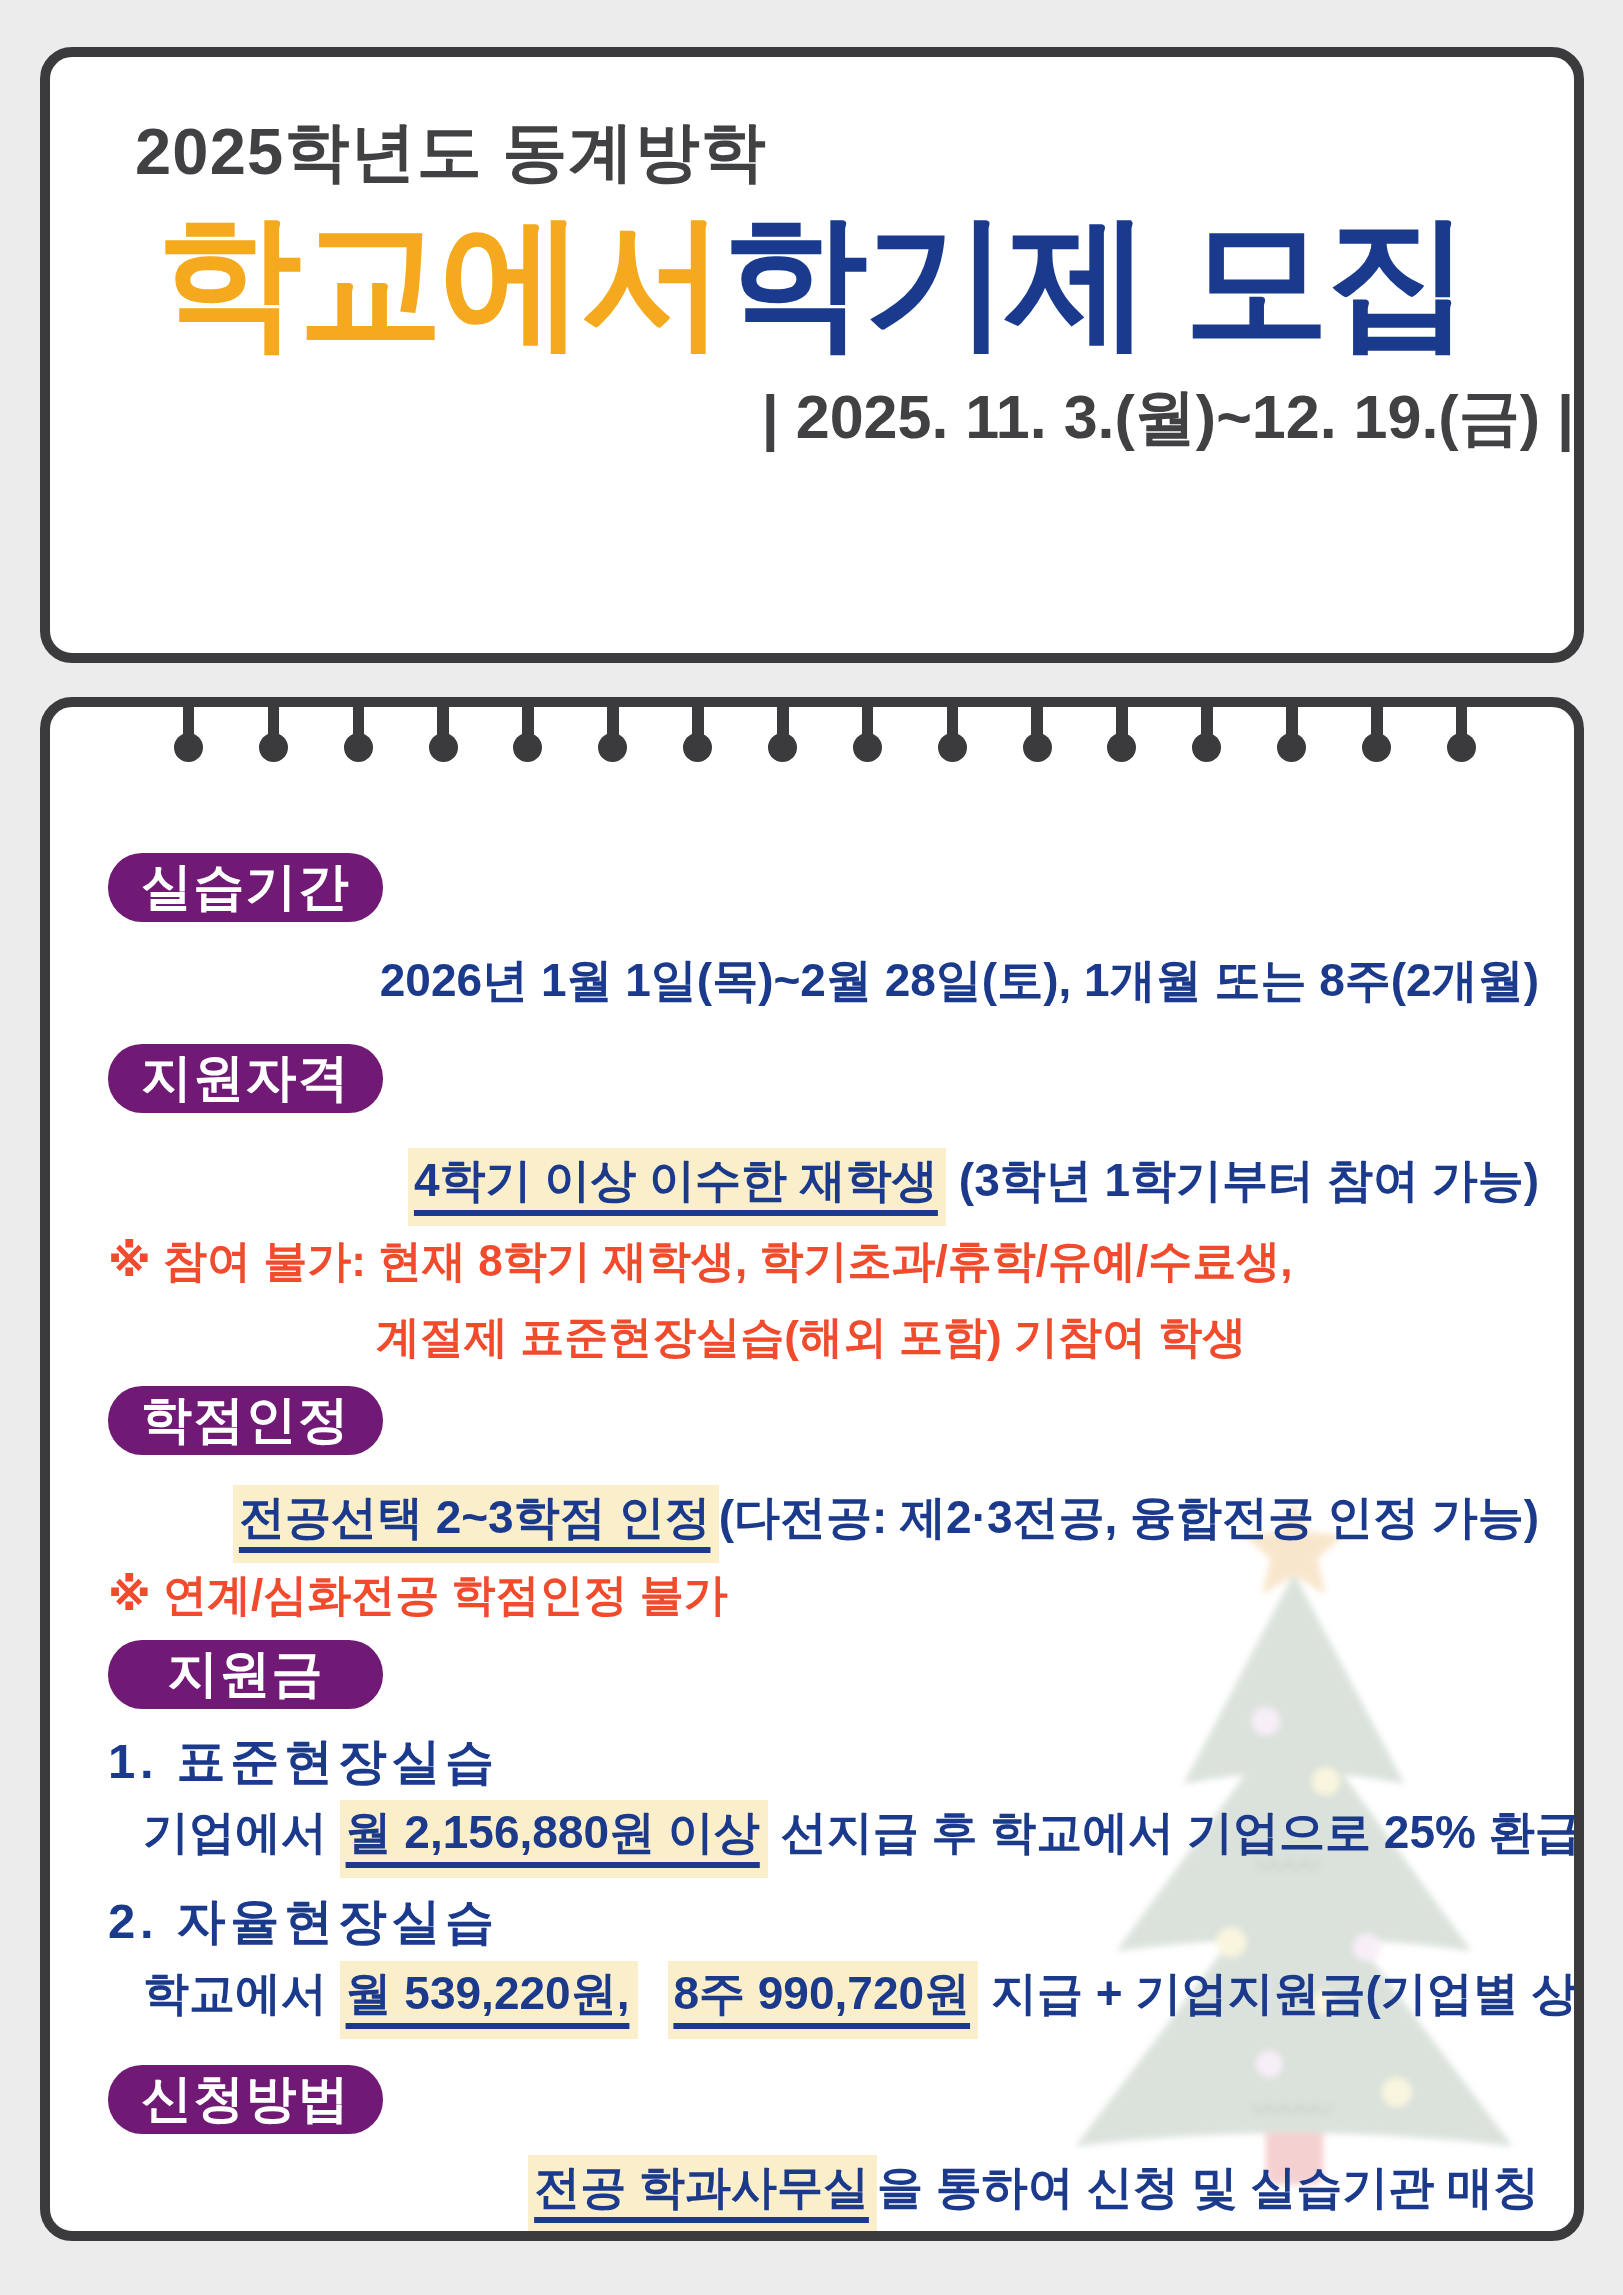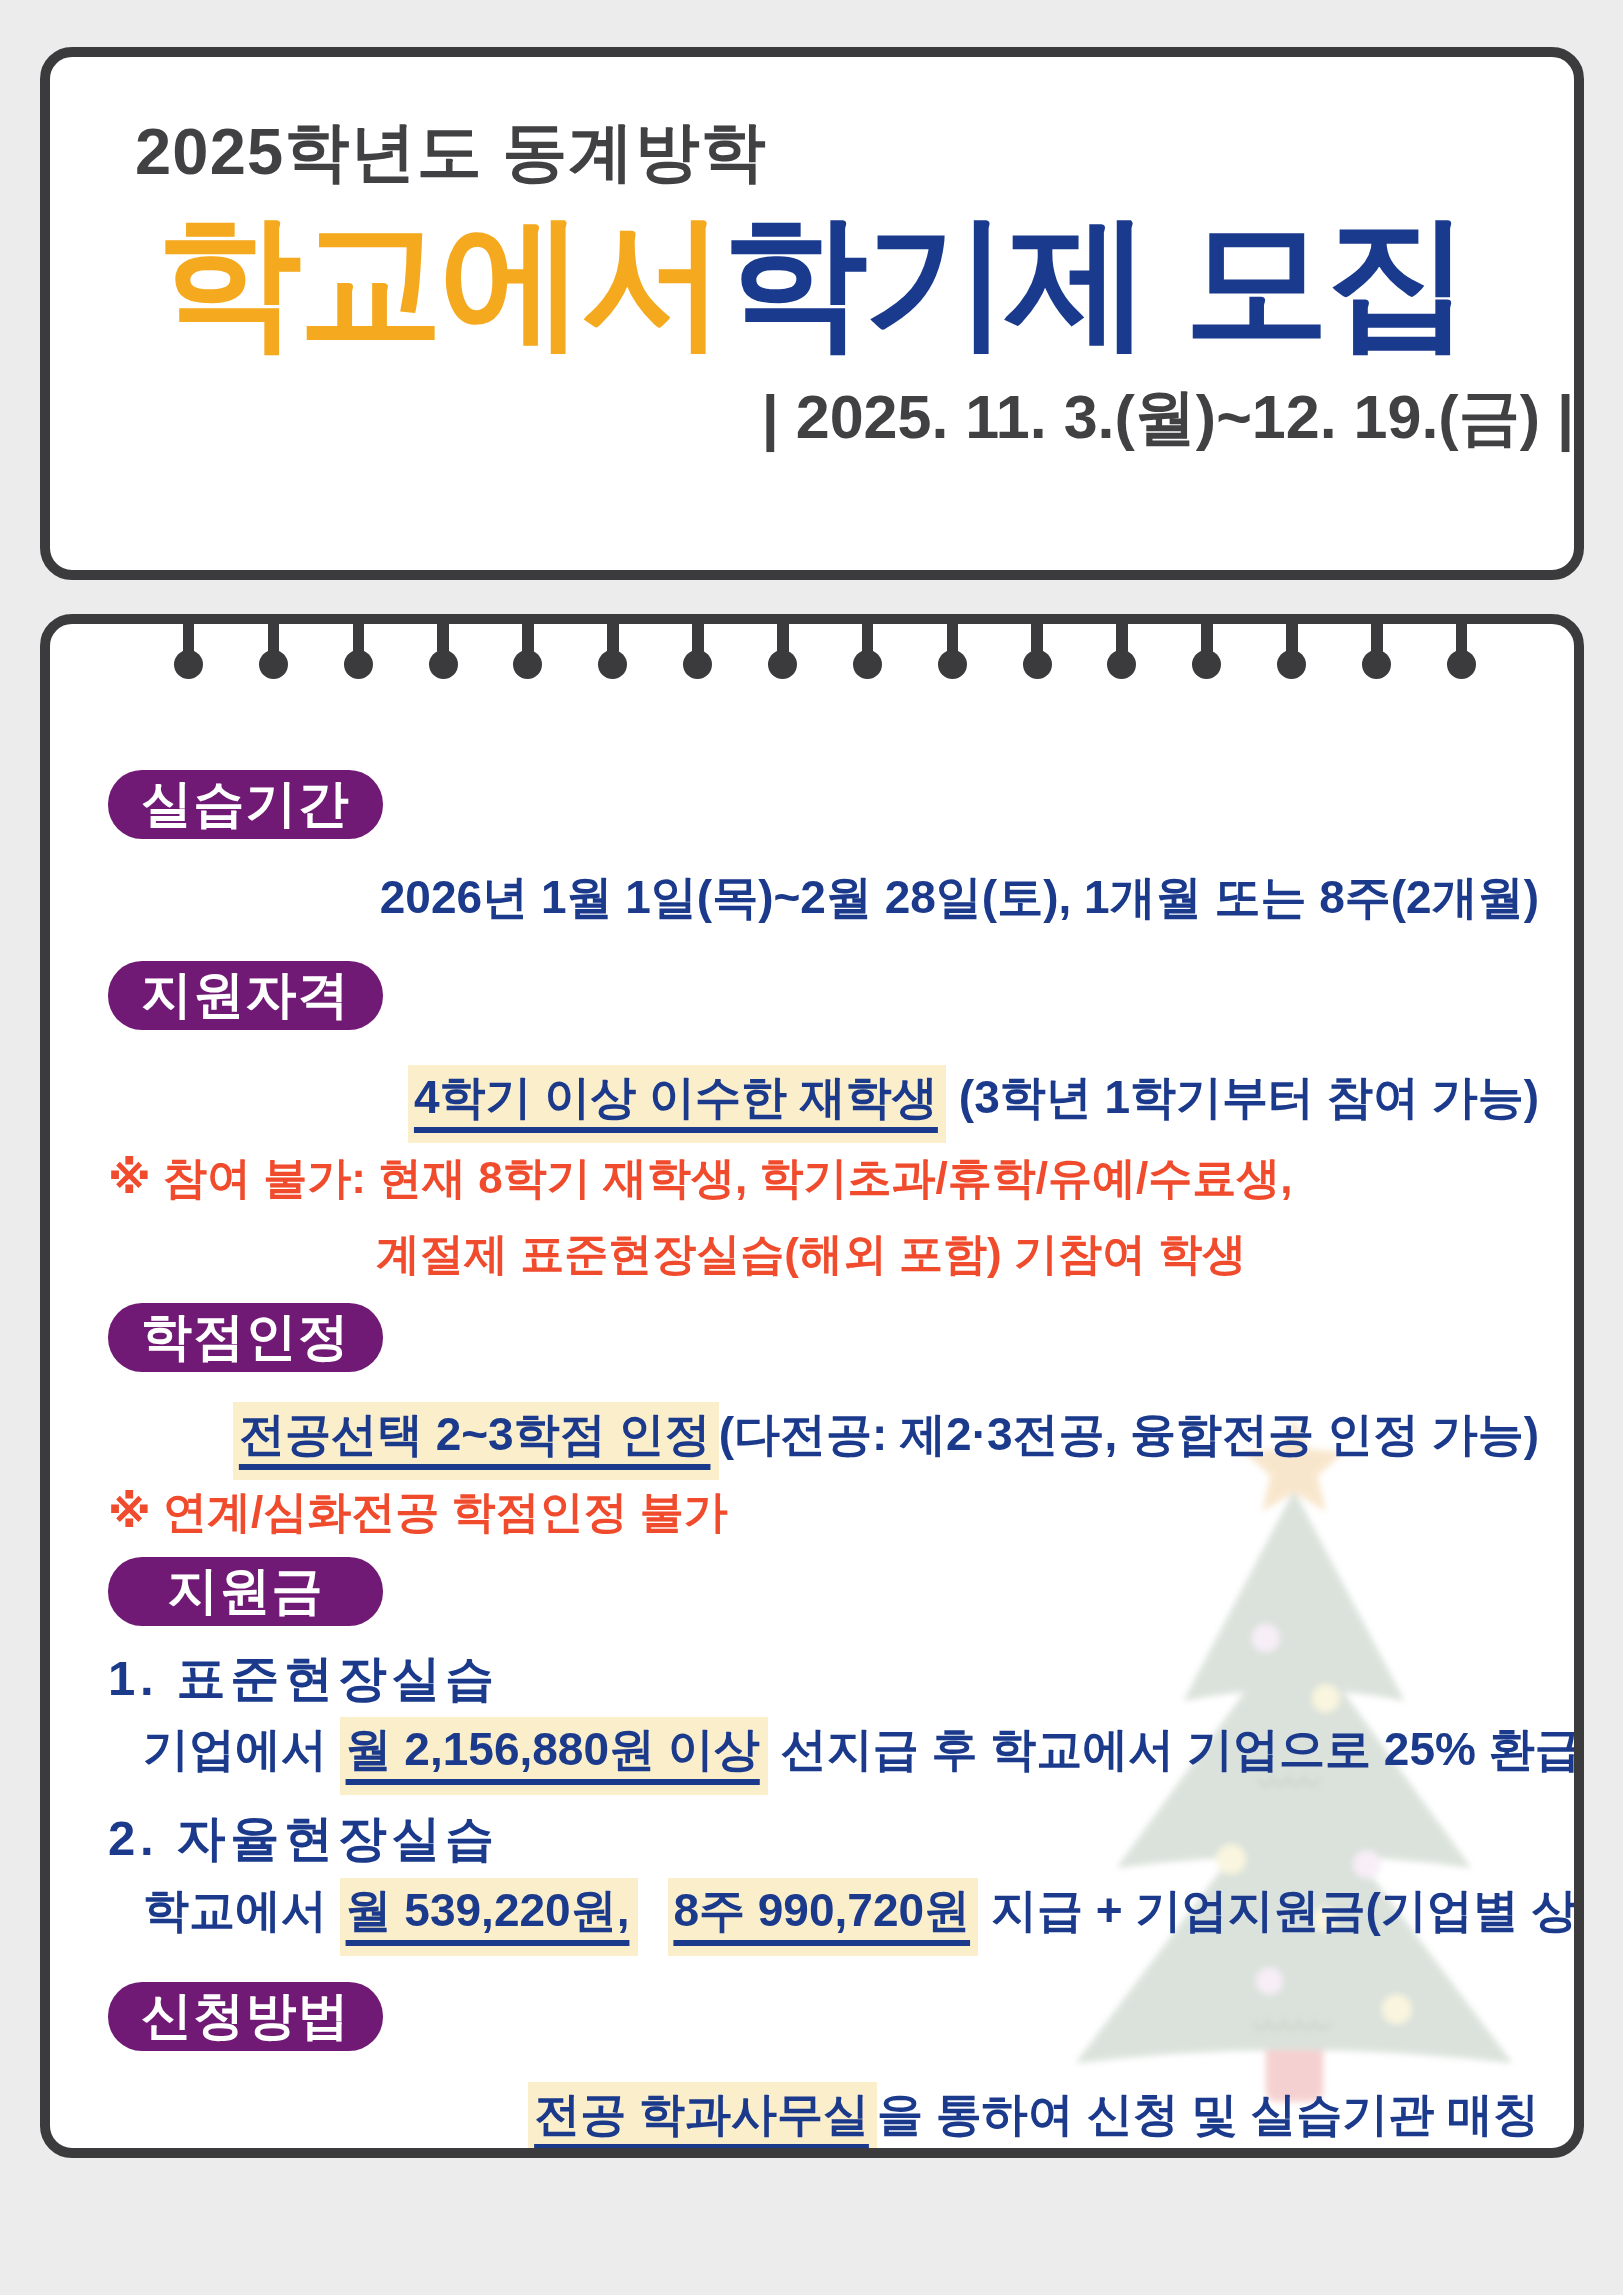--- a/index.html
+++ b/index.html
@@ -8,21 +8,21 @@
     font-family:"Liberation Sans","DejaVu Sans",sans-serif;
     -webkit-font-smoothing:antialiased;
   }
   .page{position:absolute;inset:0;background:#ececec;}
 
   
   .card{
     box-sizing:border-box;background:#ffffff;border:10px solid #3b3b3d;
     border-radius:32px;margin-left:40px;width:1544px;position:relative;
   }
-  .header-card{margin-top:47px;height:533px;overflow:hidden;}
+  .header-card{margin-top:47px;height:616px;overflow:hidden;}
   .main-card{margin-top:34px;height:1544px;overflow:hidden;}
   .footer-card{
     margin-top:3.5px;height:144px;background:#1d6ca4;border-radius:24.5px;
     display:flex;flex-direction:column;justify-content:center;align-items:center;
     row-gap:5.8px;overflow:hidden;
   }
 
   
   .kicker{
     margin:61px 0 0 85px;font-size:65px;font-weight:800;color:#414143;
@@ -176,21 +176,21 @@
       <div class="num-title" style="margin-top:24.5px;">1. 표준현장실습</div>
       <div class="body-line hl-block indent1" style="margin-top:10.5px;">
         <span>기업에서 </span><span class="hl"><span class="ul">월 2,156,880원 이상</span></span><span> 선지급 후 학교에서 기업으로 25% 환급</span>
       </div>
       <div class="num-title" style="margin-top:27px;">2. 자율현장실습</div>
       <div class="body-line hl-block indent1" style="margin-top:10.5px;">
         <span>학교에서 </span><span class="hl"><span class="ul">월 539,220원,</span></span><span class="hl gap2"><span class="ul">8주 990,720원</span></span><span> 지급 + 기업지원금(기업별 상이)</span>
       </div>
 
       <div class="badge" style="margin-top:37px;">신청방법</div>
-      <div class="body-line hl-block" style="margin-top:29px;">
+      <div class="body-line hl-block" style="margin-top:19px;">
         <span class="hl"><span class="ul">전공 학과사무실</span></span><span>을 통하여 신청 및 실습기관 매칭</span>
       </div>
 
     </div>
   </div>
 
 
 </div>
 
 

